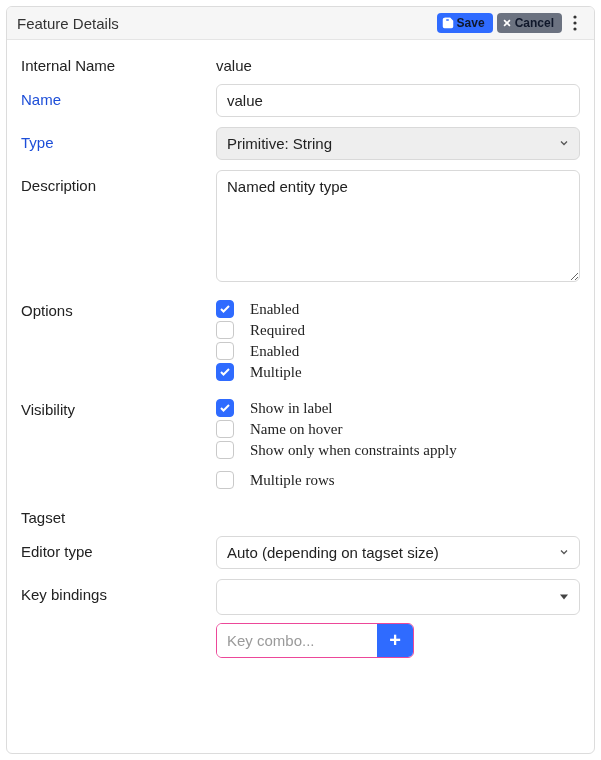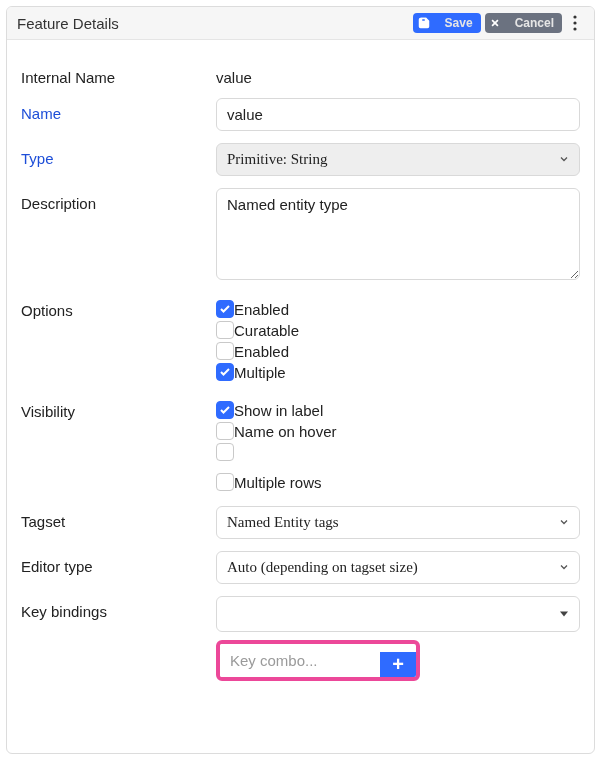--- a/index.html
+++ b/index.html
@@ -34,28 +34,28 @@
     color: #333;
   }
   .header-actions {
     display: flex;
     align-items: center;
     gap: 4px;
   }
   .btn {
     display: inline-flex;
     align-items: center;
-    gap: 15px;
+    gap: 3px;
     border: none;
     border-radius: 4px;
     padding: 2px 8px 2px 5px;
     font-size: 12px;
     font-weight: 600;
     cursor: pointer;
-    color: #e5e5e5;
+    color: #0f172a;
     line-height: 16px;
   }
   .btn svg { display: block; }
   .btn-primary { background: #2f6bff; }
   .btn-secondary { background: #6b7280; text-align: right; }
   .kebab {
     width: 18px;
     height: 20px;
     display: inline-flex;
     align-items: center;
@@ -64,21 +64,20 @@
     color: #333;
   }
   .panel-body {
     padding: 10px 14px;
     flex: 1;
   }
   .row {
     display: flex;
     align-items: flex-start;
     margin-bottom: 10px;
-    margin-top: 12px;
   }
   .row-label {
     width: 195px;
     flex-shrink: 0;
     padding-top: 7px;
     font-size: 15px;
     color: #222;
   }
   .row-label.required { color: #1d4ed8; }
   .row-field {
@@ -93,48 +92,48 @@
     width: 100%;
     font-family: inherit;
     font-size: 15px;
     color: #222;
     padding: 7px 10px;
     border: 1px solid #d9d9d9;
     border-radius: 6px;
     background: #fff;
   }
   .textarea {
-    height: 92px;
+    height: 112px;
     resize: both;
   }
   .select-wrap { position: relative; }
   .select {
     appearance: none;
     -webkit-appearance: none;
     padding-right: 30px;
     cursor: pointer;
-    font-family: Liberation Serif, serif;
   }
   .select.grey { background: #eeeeee; }
   .select-wrap .chev {
     position: absolute;
     right: 10px;
     top: 50%;
     transform: translateY(-50%);
     pointer-events: none;
     color: #555;
   }
   .checks { padding-top: 2px; }
   .check-row {
     display: flex;
     align-items: center;
-    gap: 0;
+    gap: 16px;
     margin: 3px 0;
     cursor: pointer;
     font-size: 15px;
+    font-family: Liberation Serif, serif;
   }
   .check-gap { margin-top: 12px; }
   .cb {
     width: 18px;
     height: 18px;
     border: 1.5px solid #c9c9c9;
     border-radius: 4px;
     display: inline-flex;
     align-items: center;
     justify-content: center;
@@ -143,24 +142,23 @@
   }
   .cb.checked {
     background: #2f6bff;
     border-color: #2f6bff;
   }
   .cb.checked svg { display: block; }
   .cb svg { display: none; }
   .keycombo-row {
     display: inline-flex;
     margin-top: 8px;
-    border: 4px solid #ec4899;
+    border: 1px solid #ec4899;
     border-radius: 6px;
     overflow: hidden;
-    align-items: flex-end;
   }
   .keycombo-input {
     border: none;
     padding: 8px 10px;
     font-size: 15px;
     width: 160px;
     outline: none;
   }
   .keycombo-input::placeholder { color: #9a9a9a; }
   .keycombo-add {
@@ -262,21 +260,21 @@
         <label class="check-row">
           <span class="cb checked">
               <svg width="12" height="12" viewBox="0 0 24 24" fill="none" stroke="white" stroke-width="4">
                 <polyline points="20 6 9 17 4 12"></polyline>
               </svg>
             </span>
           <span>Enabled</span>
         </label>
         <label class="check-row">
           <span class="cb"></span>
-          <span>Curatable</span>
+          <span>Required</span>
         </label>
         <label class="check-row">
           <span class="cb"></span>
           <span>Enabled</span>
         </label>
         <label class="check-row">
           <span class="cb checked">
               <svg width="12" height="12" viewBox="0 0 24 24" fill="none" stroke="white" stroke-width="4">
                 <polyline points="20 6 9 17 4 12"></polyline>
               </svg>
@@ -296,38 +294,31 @@
               </svg>
             </span>
           <span>Show in label</span>
         </label>
         <label class="check-row">
           <span class="cb"></span>
           <span>Name on hover</span>
         </label>
         <label class="check-row">
           <span class="cb"></span>
+          <span>Show only when constraints apply</span>
         </label>
         <label class="check-row check-gap">
           <span class="cb"></span>
           <span>Multiple rows</span>
         </label>
       </div>
     </div>
 
     <div class="row">
       <div class="row-label">Tagset</div>
-      <div class="row-field select-wrap">
-        <div class="select">Named Entity tags</div>
-        <span class="chev">
-          <svg width="12" height="12" viewBox="0 0 24 24" fill="none" stroke="currentColor" stroke-width="2.5">
-              <polyline points="6 9 12 15 18 9"></polyline>
-            </svg>
-        </span>
-      </div>
     </div>
 
     <div class="row">
       <div class="row-label">Editor type</div>
       <div class="row-field select-wrap">
         <div class="select">Auto (depending on tagset size)</div>
         <span class="chev">
           <svg width="12" height="12" viewBox="0 0 24 24" fill="none" stroke="currentColor" stroke-width="2.5">
               <polyline points="6 9 12 15 18 9"></polyline>
             </svg>

